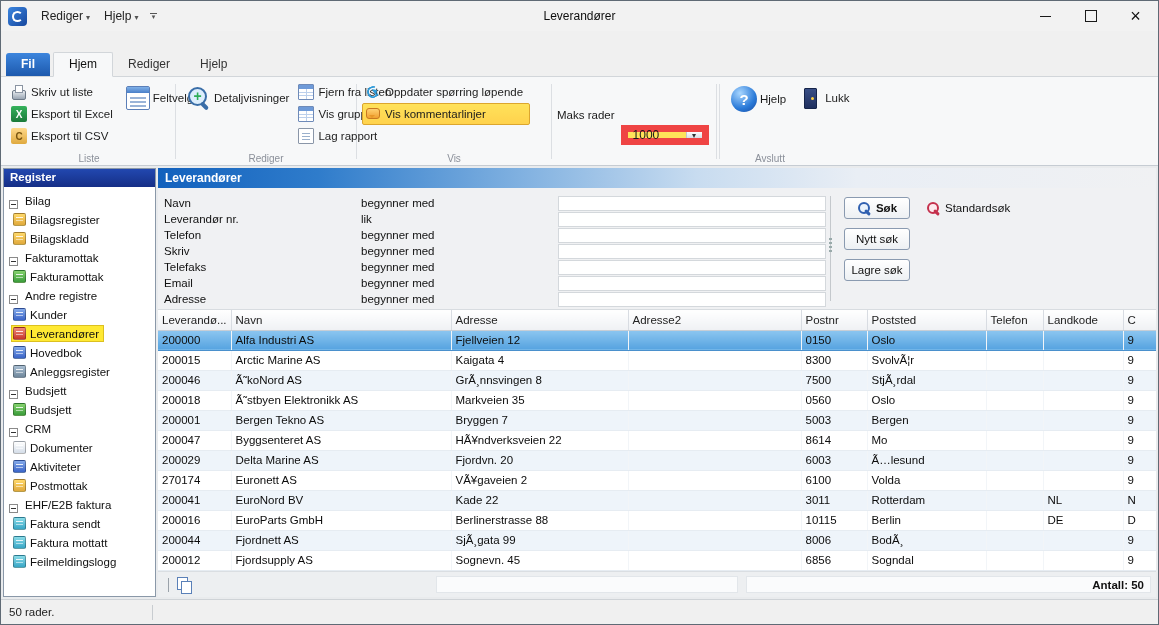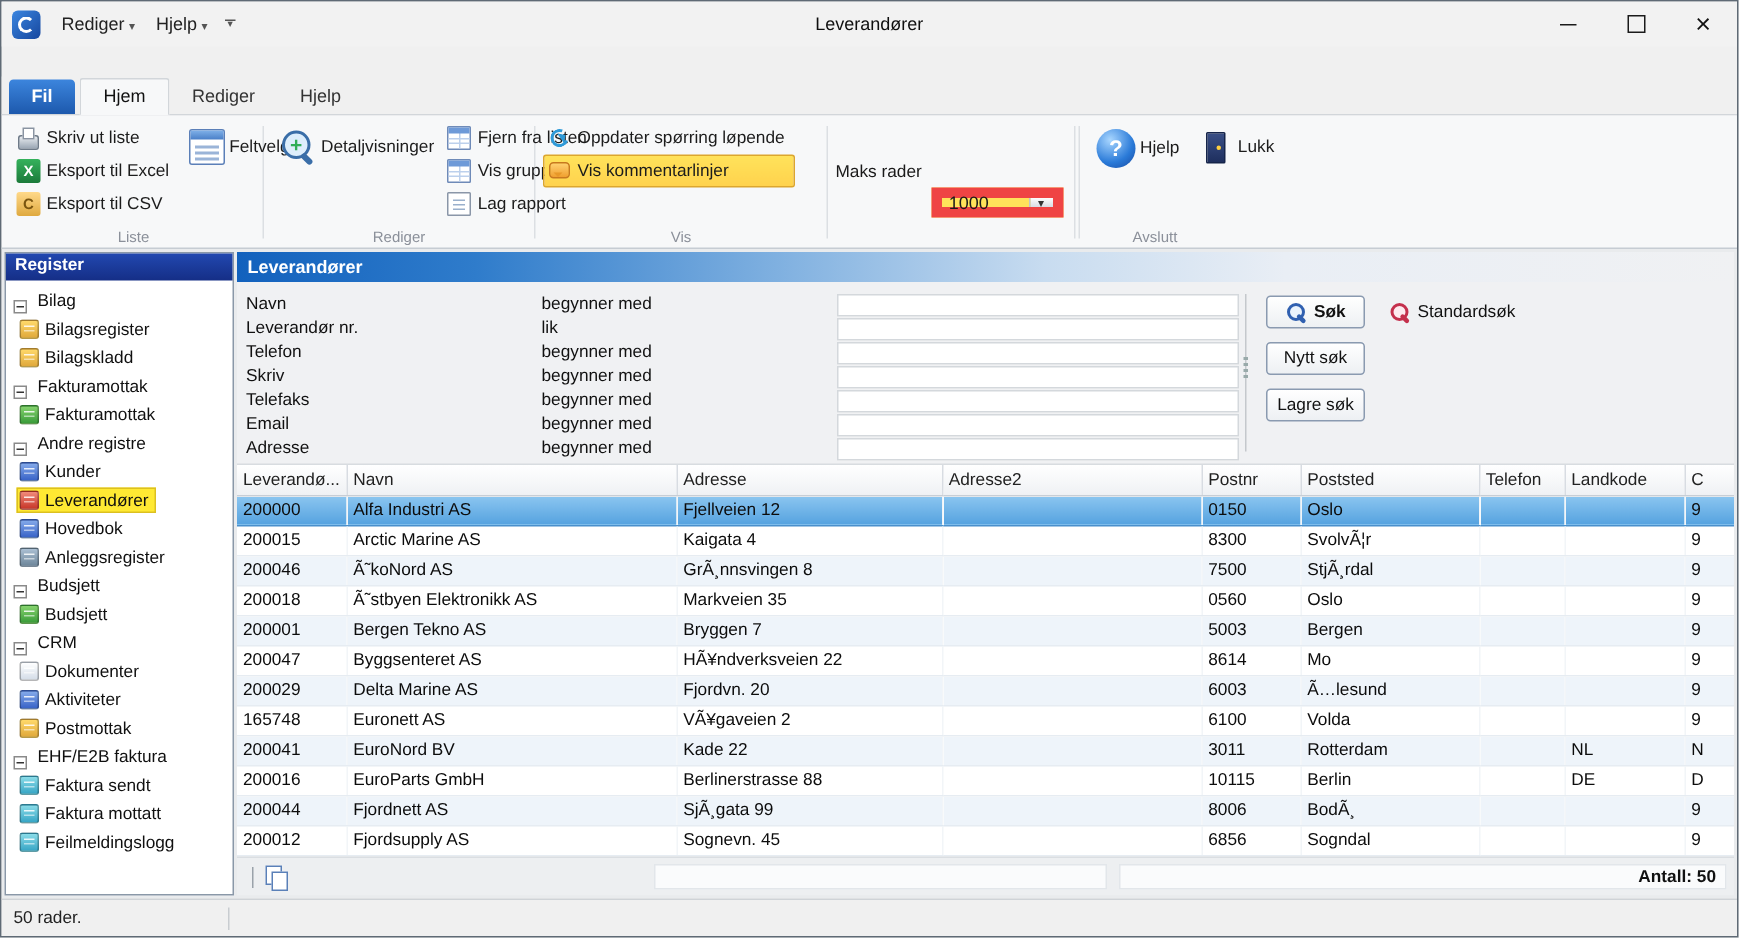--- a/index.html
+++ b/index.html
@@ -566,21 +566,21 @@
                 <td>Delta Marine AS</td>
                 <td>Fjordvn. 20</td>
                 <td></td>
                 <td>6003</td>
                 <td>Ã…lesund</td>
                 <td></td>
                 <td></td>
                 <td>9</td>
               </tr>
               <tr class="">
-                <td>165748</td>
+                <td>270174</td>
                 <td>Euronett AS</td>
                 <td>VÃ¥gaveien 2</td>
                 <td></td>
                 <td>6100</td>
                 <td>Volda</td>
                 <td></td>
                 <td></td>
                 <td>9</td>
               </tr>
               <tr class="tint">

